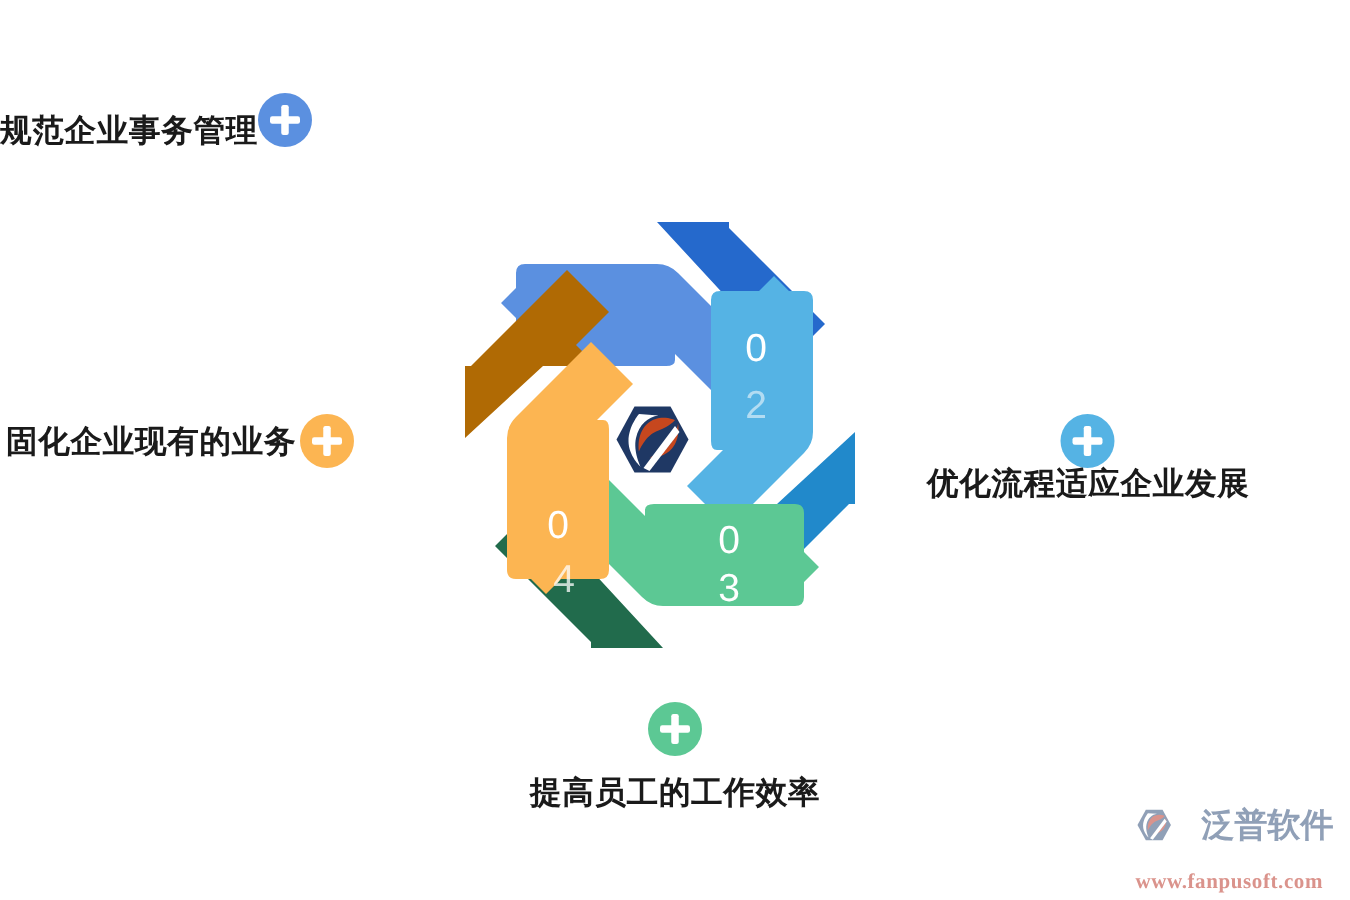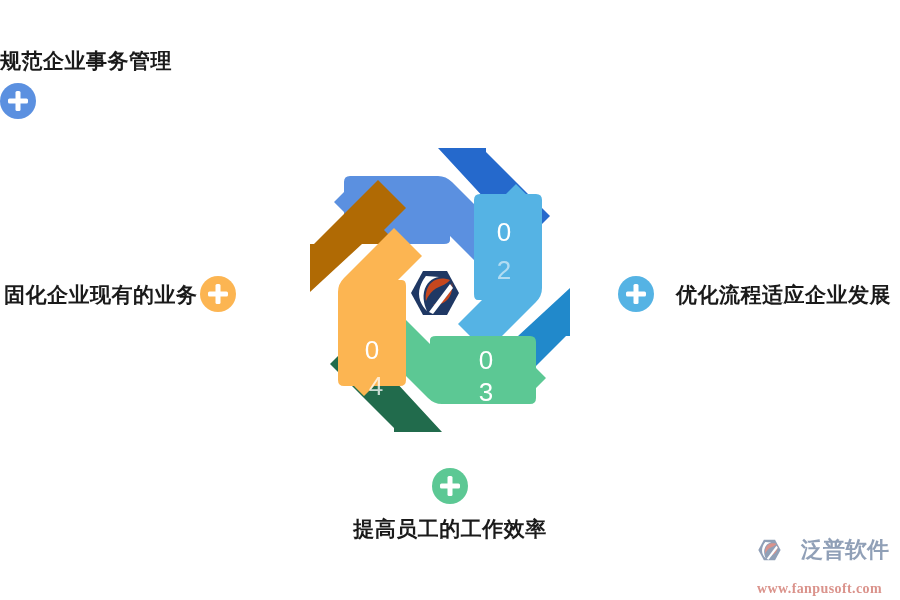--- a/index.html
+++ b/index.html
@@ -35,23 +35,23 @@
   .label-block {
     position: absolute;
     display: flex;
     align-items: center;
   }
 
   #label-top {
     left: 0;
     right: 0;
     top: 50px;
-    flex-direction: column;
+    flex-direction: row;
     justify-content: flex-start;
-    align-items: flex-start;
+    align-items: flex-end;
   }
   #label-top .plus-circle { margin-top: 12px; }
 
   #label-bottom {
     left: 0;
     right: 0;
     top: 468px;
     flex-direction: column;
     justify-content: flex-start;
     align-items: center;
@@ -61,23 +61,22 @@
   #label-left {
     left: 4px;
     top: 276px;
     align-items: center;
   }
   #label-left .plus-circle { margin-left: 2px; }
 
   #label-right {
     left: 618px;
     top: 276px;
-    flex-direction: row;
-    align-items: center;
-    gap: 20px;
+    flex-direction: column;
+    align-items: center;
   }
   #label-right .plus-circle { margin-right: 2px; }
 
   
   .plus-circle {
     width: 36px;
     height: 36px;
     border-radius: 50%;
     position: relative;
     flex: 0 0 auto;

